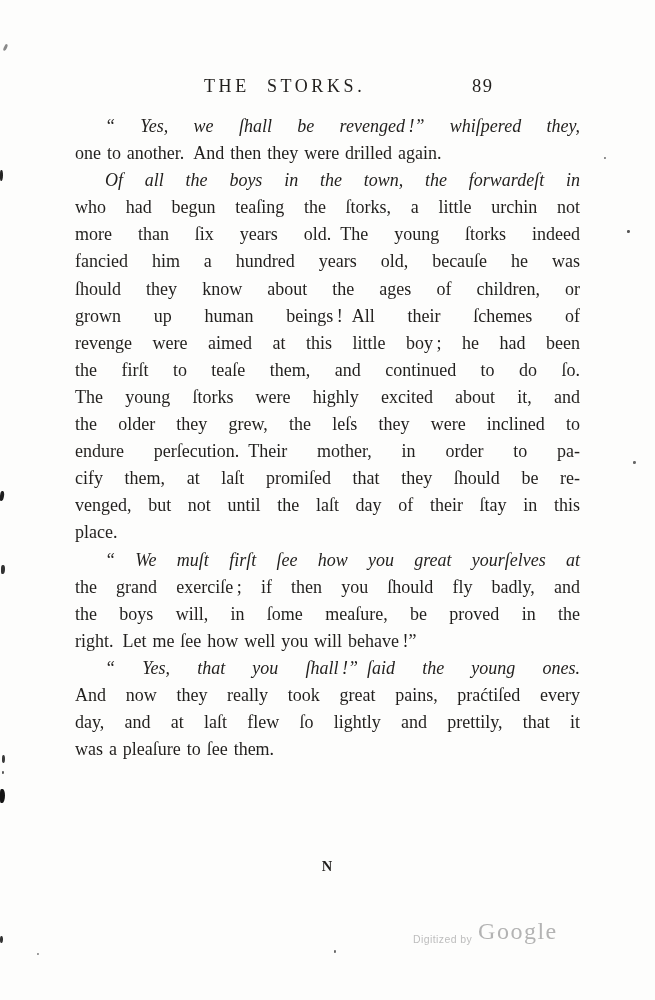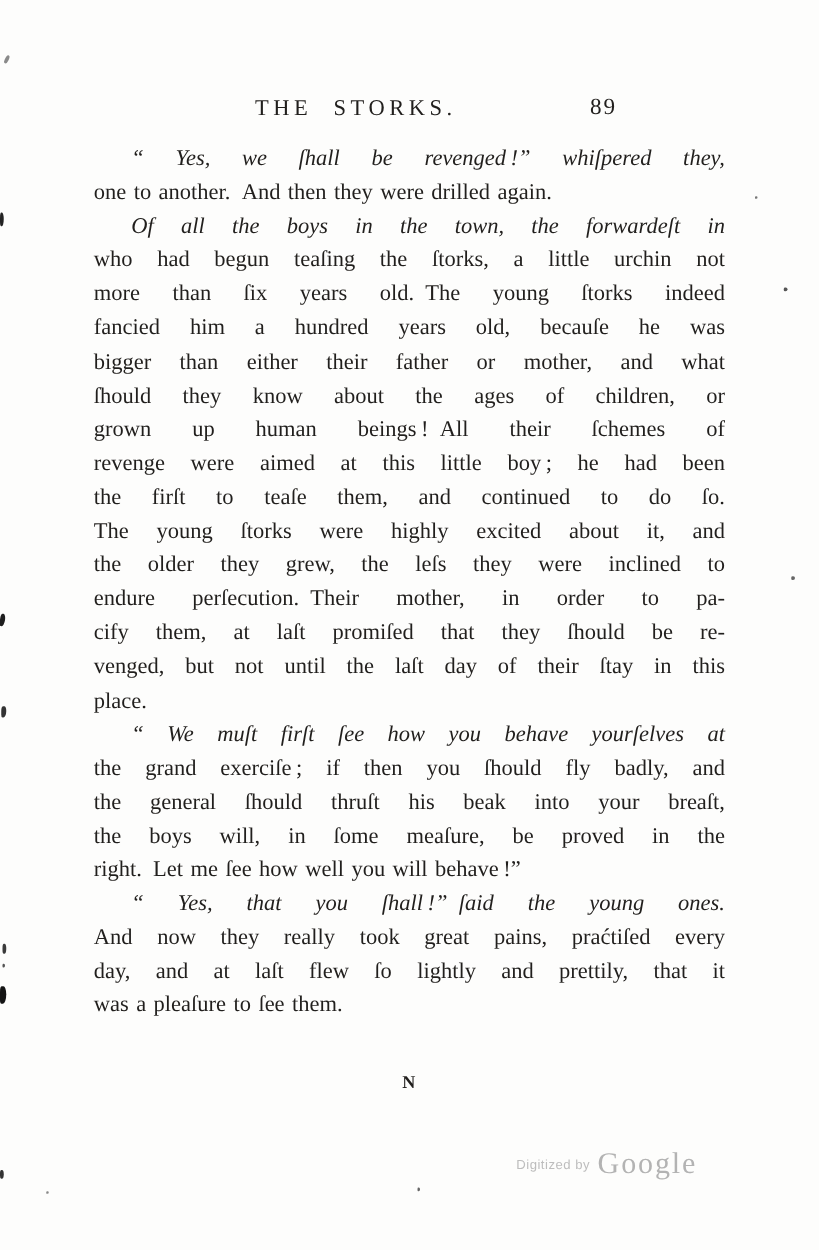--- a/index.html
+++ b/index.html
@@ -44,21 +44,21 @@
   .line.last{text-align-last:left;}
   .line.indent{padding-left:30px;font-style:italic;}
   
   .signature{
     position:absolute;top:858px;left:75px;width:505px;
     text-align:center;font-size:14.5px;font-weight:bold;letter-spacing:1px;
   }
   
   .watermark{
     position:absolute;top:918px;left:413px;
-    display:flex;align-items:center;gap:6px;
+    display:flex;align-items:flex-end;gap:6px;
     user-select:none;
   }
   .wm-prefix{
     font-family:"Liberation Sans","DejaVu Sans",sans-serif;
     font-size:10.5px;color:var(--wm-text);letter-spacing:0.4px;
   }
   .wm-logo{
     font-family:"Liberation Serif","DejaVu Serif",serif;
     font-size:24px;color:var(--wm-logo);letter-spacing:1.5px;
   }
@@ -91,36 +91,34 @@
   <div class="text-block">
       <div class="para">
         <div class="line indent">“ Yes, we ſhall be revenged !” whiſpered they,</div>
         <div class="line last">one to another. And then they were drilled again.</div>
       </div>
       <div class="para">
         <div class="line indent">Of all the boys in the town, the forwardeſt in</div>
         <div class="line">who had begun teaſing the ſtorks, a little urchin not</div>
         <div class="line">more than ſix years old. The young ſtorks indeed</div>
         <div class="line">fancied him a hundred years old, becauſe he was</div>
-        <div class="line">bigger than either their father or mother, and what</div>
         <div class="line">ſhould they know about the ages of children, or</div>
         <div class="line">grown up human beings ! All their ſchemes of</div>
         <div class="line">revenge were aimed at this little boy ; he had been</div>
         <div class="line">the firſt to teaſe them, and continued to do ſo.</div>
         <div class="line">The young ſtorks were highly excited about it, and</div>
         <div class="line">the older they grew, the leſs they were inclined to</div>
         <div class="line">endure perſecution. Their mother, in order to pa-</div>
         <div class="line">cify them, at laſt promiſed that they ſhould be re-</div>
         <div class="line">venged, but not until the laſt day of their ſtay in this</div>
         <div class="line last">place.</div>
       </div>
       <div class="para">
-        <div class="line indent">“ We muſt firſt ſee how you behave yourſelves at</div>
+        <div class="line indent">“ We muſt firſt ſee how you great yourſelves at</div>
         <div class="line">the grand exerciſe ; if then you ſhould fly badly, and</div>
-        <div class="line">the general ſhould thruſt his beak into your breaſt,</div>
         <div class="line">the boys will, in ſome meaſure, be proved in the</div>
         <div class="line last">right. Let me ſee how well you will behave !”</div>
       </div>
       <div class="para">
         <div class="line indent">“ Yes, that you ſhall !” ſaid the young ones.</div>
         <div class="line">And now they really took great pains, praćtiſed every</div>
         <div class="line">day, and at laſt flew ſo lightly and prettily, that it</div>
         <div class="line last">was a pleaſure to ſee them.</div>
       </div>
     </div>

